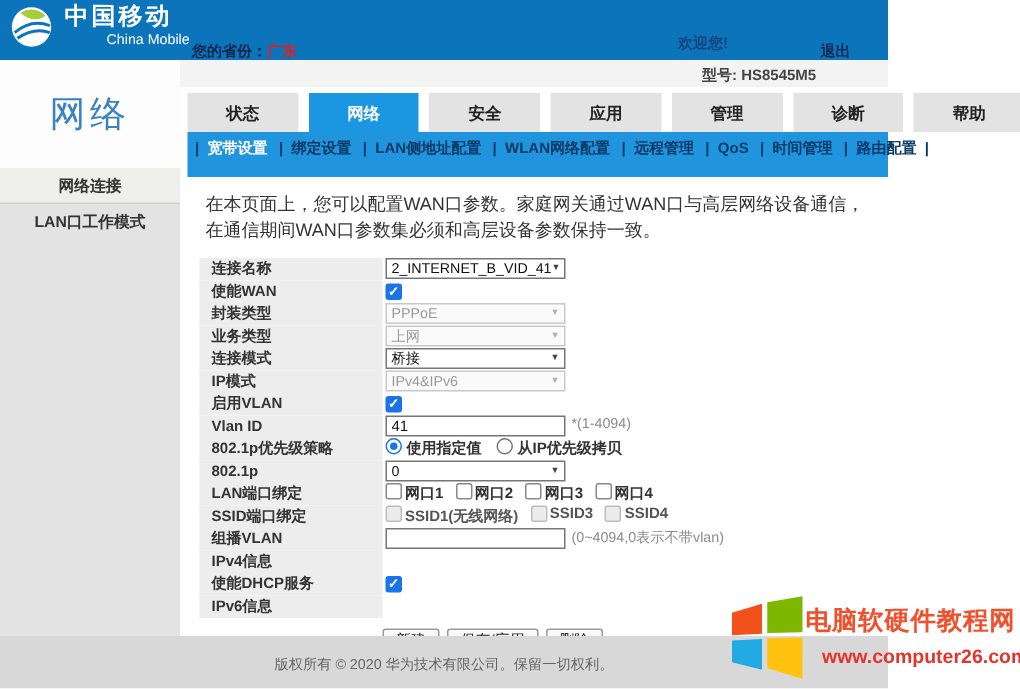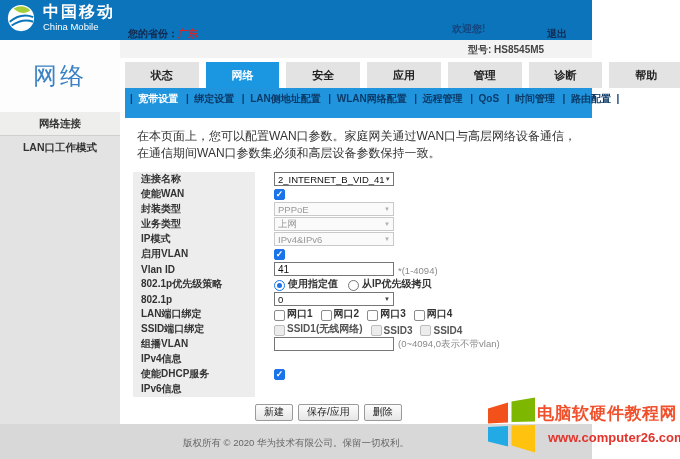--- a/index.html
+++ b/index.html
@@ -4,21 +4,21 @@
 <style>
   * { margin:0; padding:0; box-sizing:border-box; }
   body { background:#fff; font-family:"Liberation Sans", sans-serif; }
   .app { position:relative; width:680px; height:459px; background:#fff; overflow:hidden; }
 
   
   .header { position:absolute; left:0; top:0; width:592px; height:40px; background:#0c74ba; }
   .logo { position:absolute; left:6px; top:3px; display:flex; align-items:flex-start; gap:7px; }
   .logo-icon { width:30px; height:30px; }
   .logo-text .cn { color:#fff; font-size:16px; font-weight:bold; letter-spacing:2px; line-height:18px; }
-  .logo-text .en { color:#fff; font-size:9.5px; line-height:11px; }
+  .logo-text .en { color:#fff; font-size:9.5px; line-height:11px;margin-left:28px; }
   .province { position:absolute; left:128px; top:27px; font-size:10px; font-weight:bold; color:#12294f; }
   .province b { color:#e02020; }
   .welcome { position:absolute; left:452px; top:22px; font-size:10px; font-weight:bold; color:#14457e; }
   .logout { position:absolute; left:547px; top:27px; font-size:10px; font-weight:bold; color:#12294f; cursor:pointer; }
 
   
   .model-strip { position:absolute; left:120px; top:40px; width:472px; height:18px; background:#f3f3f3; }
   .model-strip span { position:absolute; left:348px; top:3px; font-size:10px; font-weight:bold; color:#444; }
 
   
@@ -46,21 +46,21 @@
   .subnav .itm.last::after { content:"\00a0\00a0|"; }
   .subnav .itm.active { color:#ffffff; }
 
   
   .content { position:absolute; left:125px; top:118px; width:467px; height:306px; background:#fff; }
   .desc { margin:10px 8px 0 12px; font-size:12px; color:#333; line-height:1.45; }
   .form { margin:9px 0 0 8px; }
   .frow { display:flex; align-items:center; height:15px; }
   .flabel { width:122px; align-self:stretch; background:#ededed; display:flex; align-items:center;
             padding-left:8px; font-size:10px; font-weight:bold; color:#333; flex-shrink:0; }
-  .fctrl { display:flex; align-items:flex-end; margin-left:19px; font-size:10px; color:#222; }
+  .fctrl { display:flex; align-items:flex-start; margin-left:2px; font-size:10px; color:#222; }
 
   .select-box { display:flex; align-items:center; width:120px; height:14px; border:1px solid #767676;
                 background:#fff; font-size:9.5px; color:#111; padding:0 3px; cursor:pointer; }
   .select-box .arrow { margin-left:auto; font-size:6px; color:#444; }
   .select-box.disabled { border-color:#c9c9c9; background:#fafafa; color:#999; cursor:default; }
   .select-box.disabled .arrow { color:#b0b0b0; }
 
   .tinput { width:120px; height:14px; border:1px solid #767676; font-size:10px; padding:0 3px;
             font-family:"Liberation Sans", sans-serif; color:#111; }
   .note { margin-left:4px; font-size:9.5px; color:#8a8a8a; }
@@ -184,20 +184,29 @@
       <div class="frow">
         <div class="flabel">业务类型</div>
         <div class="fctrl">
           <div class="select-box disabled">
             <span>上网</span>
             <span class="arrow">▼</span>
           </div>
         </div>
       </div>
 
+      <div class="frow">
+        <div class="flabel">连接模式</div>
+        <div class="fctrl">
+          <div class="select-box">
+            <span>桥接</span>
+            <span class="arrow">▼</span>
+          </div>
+        </div>
+      </div>
 
       <div class="frow">
         <div class="flabel">IP模式</div>
         <div class="fctrl">
           <div class="select-box disabled">
             <span>IPv4&amp;IPv6</span>
             <span class="arrow">▼</span>
           </div>
         </div>
       </div>

